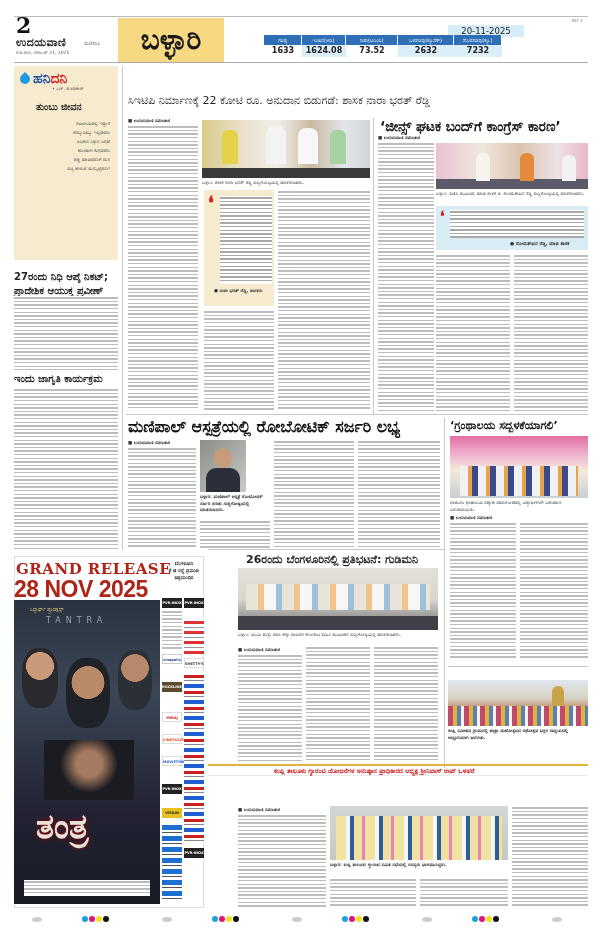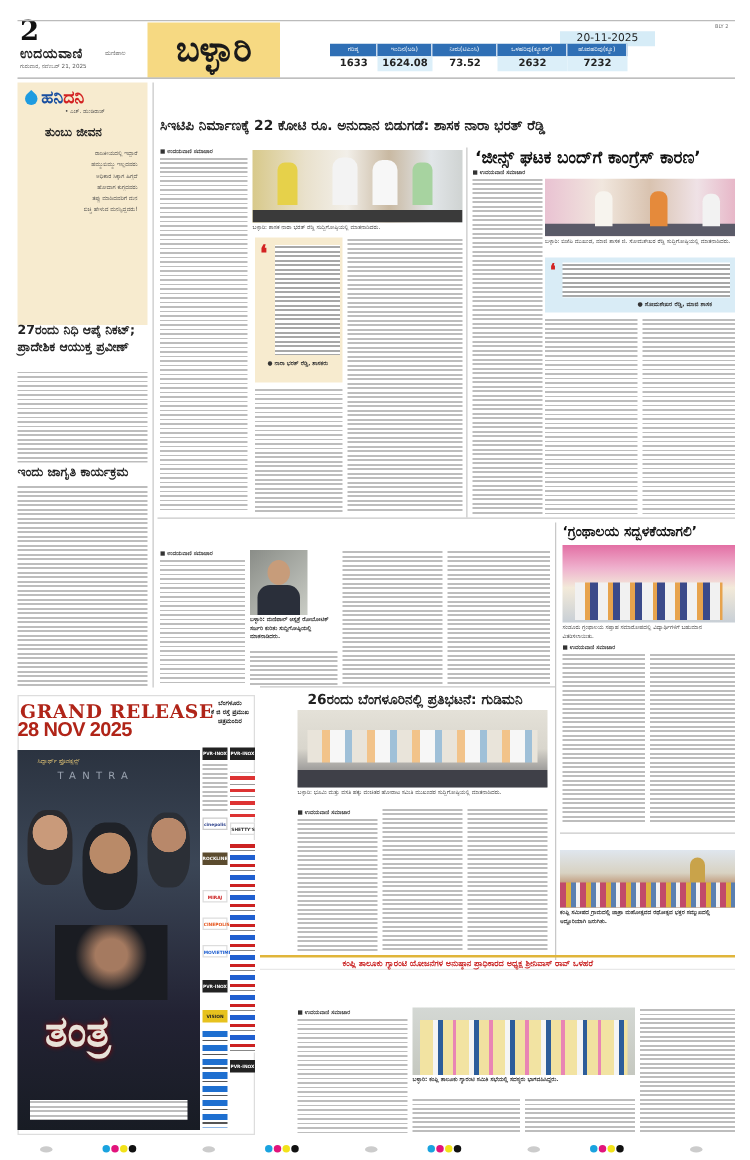--- a/index.html
+++ b/index.html
@@ -27,44 +27,44 @@
 
 .hani-box{left:14px;top:66px;width:104px;height:194px;background:#f7ebcf}
 .hani-logo{left:20px;top:70px;font-size:14px;font-weight:bold;color:#1a4fa0}
 .hani-logo .red{color:#d32222}
 .hani-drop{left:20px;top:74px;width:10px;height:10px;border-radius:50% 0 50% 50%;background:#1e9be0;transform:rotate(-45deg)}
 .hani-auth{left:52px;top:86px;font-size:4.5px;color:#444}
 .hani-sub{left:36px;top:101px;font-size:9.5px;font-weight:bold;color:#222}
 .hani-poem{left:26px;top:119px;width:84px;font-size:4.6px;line-height:9px;color:#444;text-align:right}
 
 .hl-main{left:128px;top:64px;font-size:25px;font-weight:bold;color:#111;white-space:nowrap;letter-spacing:-0.3px}
-.hl-sub{left:128px;top:94px;font-size:11px;font-weight:bold;color:#222;white-space:nowrap}
+.hl-sub{left:128px;top:94px;font-size:11px;font-weight:normal;color:#222;white-space:nowrap}
 .hl-side{left:380px;top:118px;font-size:13.5px;font-weight:bold;color:#111;white-space:nowrap}
-.hl-left2{left:14px;top:258px;width:104px;font-size:10px;font-weight:bold;color:#222;line-height:14px}
+.hl-left2{left:14px;top:270px;width:104px;font-size:10px;font-weight:bold;color:#222;line-height:14px}
 .hl-left3{left:14px;top:373px;font-size:10px;font-weight:bold;color:#222}
 .hl-manipal{left:128px;top:417px;font-size:16px;font-weight:bold;color:#111;white-space:nowrap}
 .hl-library{left:450px;top:419px;font-size:11px;font-weight:bold;color:#111;white-space:nowrap}
 .hl-26{left:246px;top:553px;font-size:11px;font-weight:bold;color:#222;white-space:nowrap}
 .hl-pancha-kicker{left:274px;top:767px;font-size:6.5px;font-weight:bold;color:#c81a1a;white-space:nowrap}
 .hl-pancha{left:240px;top:779px;font-size:20px;font-weight:bold;color:#111;white-space:nowrap}
 .byline{font-size:4.5px;font-weight:bold;color:#333}
 .caption{font-size:4.6px;line-height:6.5px;color:#333}
 
 .quote1{left:204px;top:190px;width:70px;height:116px;background:#f7ebcf}
 .quote1 .qmark{position:absolute;left:4px;top:2px;font-size:18px;color:#d32222;font-weight:bold;font-family:"DejaVu Serif",serif}
 .quote1 .qtext{position:absolute;left:16px;top:6px;width:52px;height:88px}
 .quote1 .qby{position:absolute;left:10px;top:98px;font-size:4.6px;font-weight:bold;color:#333}
 .quote2{left:436px;top:206px;width:152px;height:44px;background:#d9ecf6}
 .quote2 .qmark{position:absolute;left:4px;top:2px;font-size:14px;color:#d32222;font-weight:bold;font-family:"DejaVu Serif",serif}
 .quote2 .qtext{position:absolute;left:14px;top:4px;width:134px;height:28px}
 .quote2 .qby{position:absolute;left:74px;top:35px;font-size:4.8px;font-weight:bold;color:#333}
 
 .ad{left:14px;top:556px;width:190px;height:352px;background:#fff;border:1px solid #ddd}
 .ad-grand{left:16px;top:560px;font-family:"DejaVu Serif",serif;font-size:15px;font-weight:bold;color:#b02418;letter-spacing:0.5px}
-.ad-date{left:14px;top:576px;font-size:16px;font-weight:bold;color:#b02418;letter-spacing:-0.5px;font-family:"Liberation Sans",sans-serif}
+.ad-date{left:14px;top:576px;font-size:23px;font-weight:bold;color:#b02418;letter-spacing:-0.5px;font-family:"Liberation Sans",sans-serif}
 .ad-side{left:164px;top:560px;width:40px;font-size:5px;line-height:7px;color:#222;font-weight:bold;text-align:center}
 .ad-poster{left:14px;top:600px;width:146px;height:304px;background:linear-gradient(180deg,#2b3340 0%,#3b4656 30%,#223 70%,#181c24 100%)}
 .ad-producer{left:30px;top:606px;font-size:5px;color:#f4d27a}
 .ad-tantra-en{left:46px;top:616px;font-size:8px;color:#9aa3b0;letter-spacing:5px}
 .ad-title{left:36px;top:806px;font-size:34px;font-weight:bold;color:#e8e2d8;text-shadow:0 0 4px #900}
 .ad-credits{left:24px;top:880px;width:126px;height:16px}
 .ad-list{left:160px;top:598px;width:44px;height:306px}
 .ad-list .logo{position:absolute;width:20px;height:10px;font-size:3.5px;color:#fff;text-align:center;line-height:10px;font-weight:bold}
 .reg{position:absolute;width:6px;height:6px;border-radius:50%}
 .oval{position:absolute;width:10px;height:5px;border-radius:50%;background:#ccc}
@@ -155,20 +155,21 @@
   <div class="abs lines" style="left:436px;top:254px;width:74px;height:158px"></div>
   <div class="abs lines" style="left:514px;top:254px;width:74px;height:158px"></div>
 
   <div class="abs hl-left2">27ರಂದು ನಿಧಿ ಆಪ್ಕೆ ನಿಕಟ್; ಪ್ರಾದೇಶಿಕ ಆಯುಕ್ತ ಪ್ರವೀಣ್</div>
   <div class="abs lines" style="left:14px;top:296px;width:104px;height:74px"></div>
   <div class="abs hl-left3">ಇಂದು ಜಾಗೃತಿ ಕಾರ್ಯಕ್ರಮ</div>
   <div class="abs lines" style="left:14px;top:388px;width:104px;height:162px"></div>
 
   <div class="rule-h" style="left:126px;top:414px;width:462px"></div>
 
+  <div class="abs hl-manipal">ಮಣಿಪಾಲ್ ಆಸ್ಪತ್ರೆಯಲ್ಲಿ ರೋಬೋಟಿಕ್ ಸರ್ಜರಿ ಲಭ್ಯ</div>
   <div class="abs byline" style="left:128px;top:440px">■ ಉದಯವಾಣಿ ಸಮಾಚಾರ</div>
   <div class="abs lines" style="left:128px;top:447px;width:68px;height:100px"></div>
   <div class="photo" style="left:200px;top:440px;width:46px;height:52px;background:linear-gradient(135deg,#8a8d88,#c9ccc5)">
     <div class="abs" style="left:14px;top:8px;width:18px;height:20px;border-radius:50%;background:#c79c7a"></div>
     <div class="abs" style="left:6px;top:28px;width:34px;height:24px;background:#2a2f3a;border-radius:10px 10px 0 0"></div>
   </div>
   <div class="abs caption" style="left:200px;top:494px;width:70px;font-weight:bold">ಬಳ್ಳಾರಿ: ಮಣಿಪಾಲ್ ಆಸ್ಪತ್ರೆ ರೋಬೋಟಿಕ್ ಸರ್ಜರಿ ಕುರಿತು ಸುದ್ದಿಗೋಷ್ಠಿಯಲ್ಲಿ ಮಾತನಾಡಿದರು.</div>
   <div class="abs lines" style="left:200px;top:520px;width:70px;height:28px"></div>
   <div class="abs lines" style="left:274px;top:440px;width:80px;height:108px"></div>
   <div class="abs lines" style="left:358px;top:440px;width:82px;height:108px"></div>

